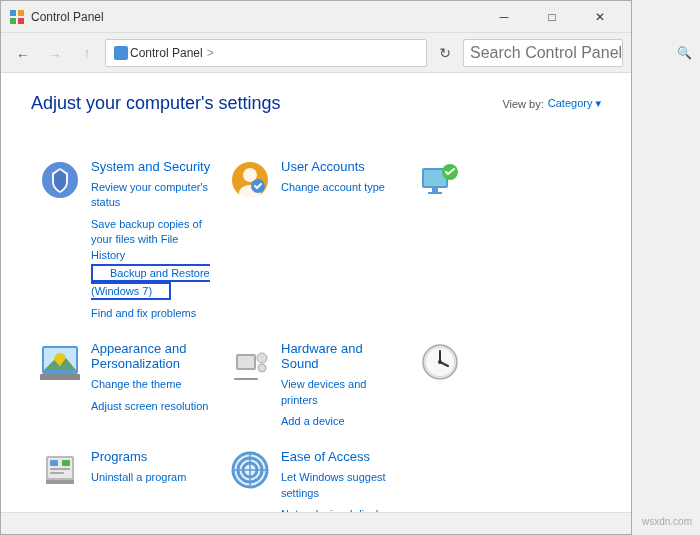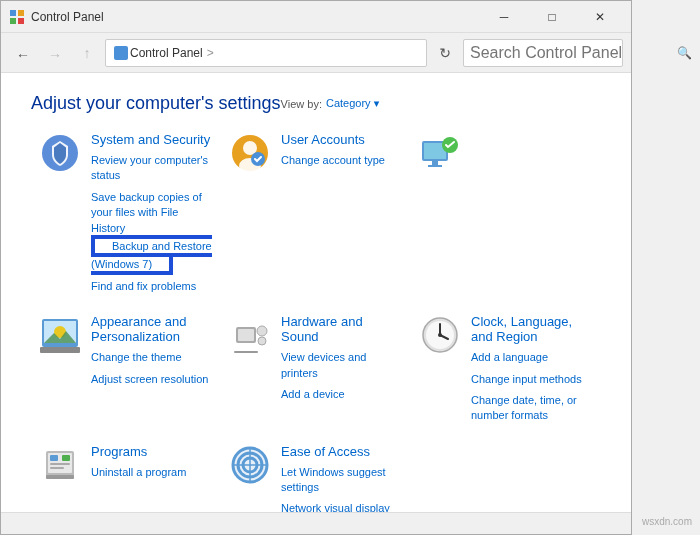--- a/index.html
+++ b/index.html
@@ -163,22 +163,22 @@
     .main-content {
       flex: 1;
       background: #fff;
       padding: 20px 30px;
       overflow: auto;
     }
 
     .page-header {
       display: flex;
       align-items: center;
-      justify-content: flex-start;
-      margin-bottom: 8px;
+      justify-content: space-between;
+      margin-bottom: 35px;
     }
 
     .page-title {
       font-size: 18px;
       color: #003399;
       font-weight: 300;
     }
 
     .view-by {
       font-size: 11px;
@@ -233,21 +233,21 @@
       font-size: 11px;
       color: #0066cc;
       cursor: pointer;
       display: block;
       margin-top: 6px;
       line-height: 1.4;
     }
 
     .cat-link.highlighted {
       display: inline;
-      border: 4px solid #1d4ed8;
+      border: 2px solid #1d4ed8;
       padding: 1px 17px;
       color: #0066cc;
     }
 
     
     .status-bar {
       height: 22px;
       background: #f0f0f0;
       border-top: 1px solid #ddd;
       display: flex;
@@ -405,26 +405,20 @@
       <div class="category-item">
         <div class="cat-icon">
           <svg viewBox="0 0 40 40">
             <circle cx="20" cy="20" r="17" fill="#e0e0e0" stroke="#aaa" stroke-width="1.5"></circle>
             <circle cx="20" cy="20" r="14" fill="#f8f8f8"></circle>
             <line x1="20" y1="20" x2="20" y2="9" stroke="#333" stroke-width="2" stroke-linecap="round"></line>
             <line x1="20" y1="20" x2="28" y2="24" stroke="#333" stroke-width="2" stroke-linecap="round"></line>
             <circle cx="20" cy="20" r="2" fill="#333"></circle>
           </svg>
         </div>
-        <div class="cat-content">
-          <div class="cat-title">Clock, Language, and Region</div>
-          <span class="cat-link">Add a language</span>
-          <span class="cat-link">Change input methods</span>
-          <span class="cat-link">Change date, time, or number formats</span>
-        </div>
       </div>
 
       <div class="category-item">
         <div class="cat-icon">
           <svg viewBox="0 0 40 40">
             <rect x="6" y="6" width="28" height="28" rx="2" fill="#bbb"></rect>
             <rect x="8" y="8" width="24" height="20" rx="1" fill="#e8e8e8"></rect>
             <rect x="10" y="10" width="8" height="6" rx="1" fill="#5b9bd5"></rect>
             <rect x="22" y="10" width="8" height="6" rx="1" fill="#50b050"></rect>
             <rect x="10" y="18" width="20" height="2" rx="1" fill="#aaa"></rect>

